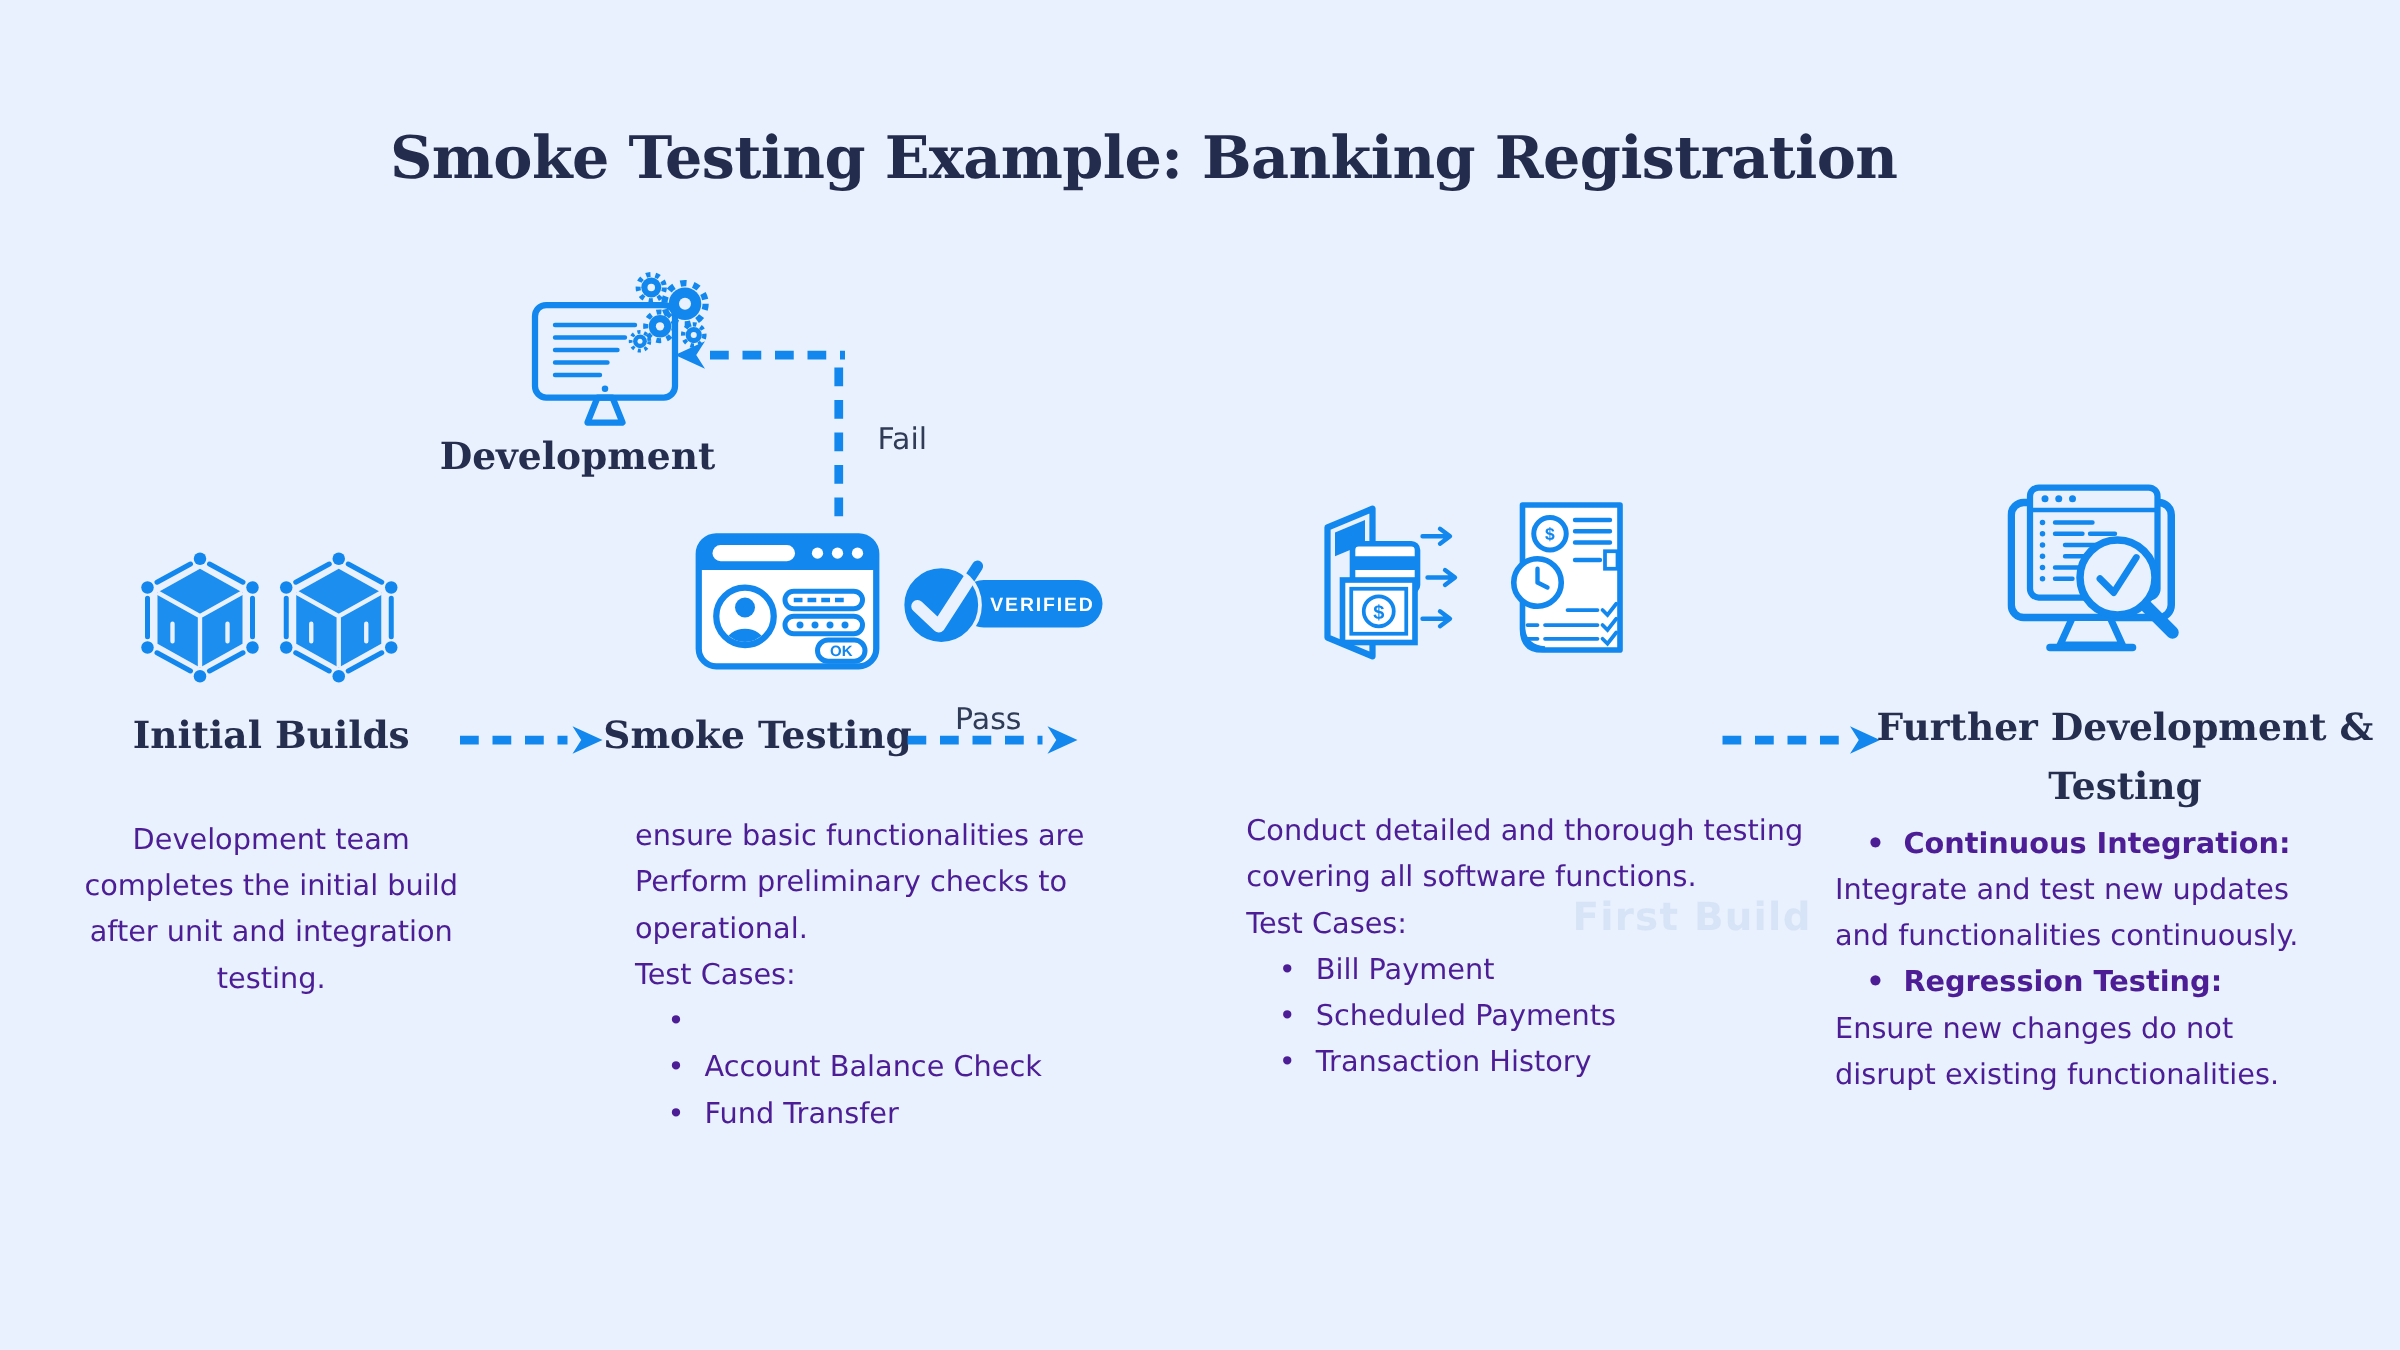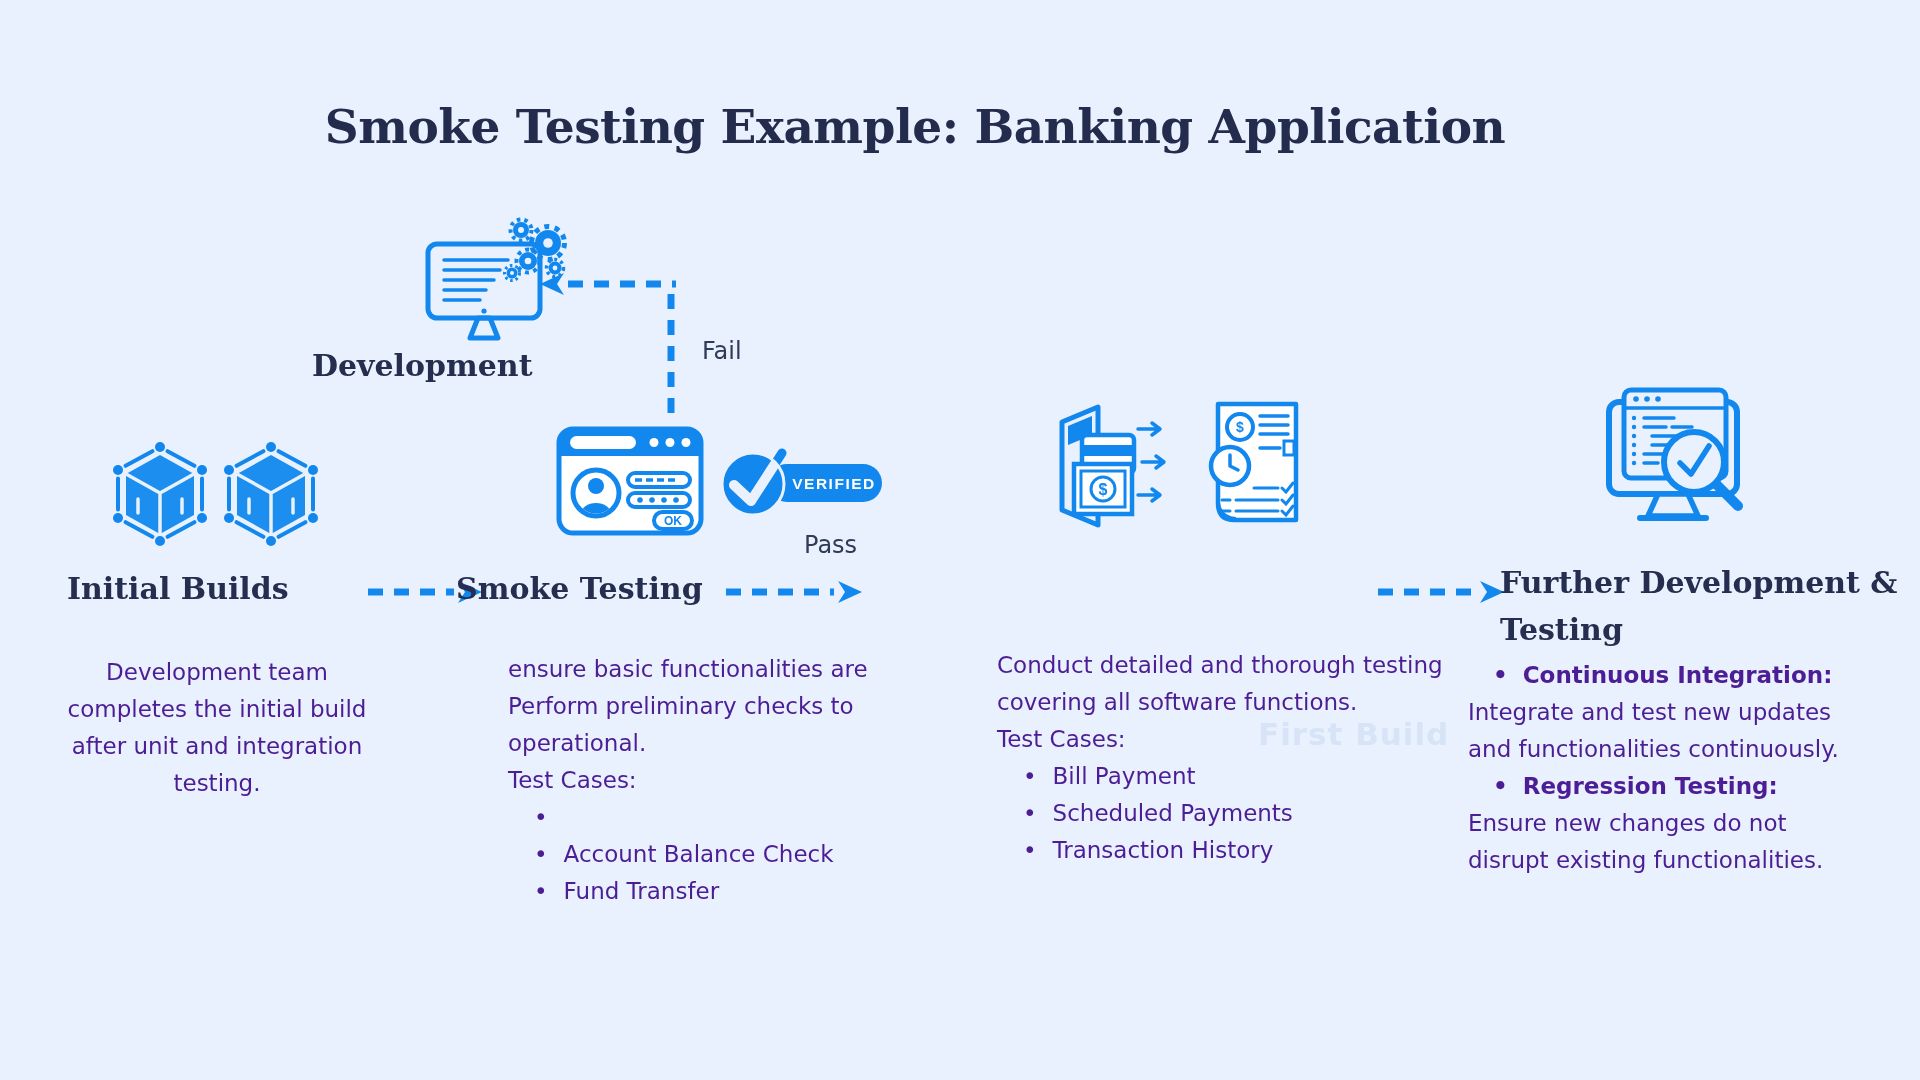--- a/index.html
+++ b/index.html
@@ -9,40 +9,40 @@
     font-family:"DejaVu Sans","Liberation Sans",sans-serif;
   }
   .abs{position:absolute;}
   .title{
     font-family:"DejaVu Serif","Liberation Serif",serif;
     font-weight:700;color:#232c4d;font-size:47px;letter-spacing:-0.5px;
     text-align:center;
   }
   .node-label{
     font-family:"DejaVu Serif","Liberation Serif",serif;
-    font-weight:700;color:#252e4e;font-size:30px;text-align:left;line-height:47px;
+    font-weight:700;color:#252e4e;font-size:30px;text-align:center;line-height:47px;
   }
   .body-text{
     color:#4c1d95;font-size:23px;line-height:37px;
   }
   .center{text-align:center;}
   .flow-tag{color:#2f3b57;font-size:24px;}
   .bullets .bullet-row{display:flex;gap:16px;padding-left:26px;}
   .bullet-head{display:flex;gap:15px;padding-left:25px;font-weight:700;}
   .watermark{
     color:#d7e4f7;font-size:31px;font-weight:700;letter-spacing:1px;
   }
   svg text{font-family:"Liberation Sans","DejaVu Sans",sans-serif;}
 </style>
 </head>
 <body>
 
 <div id="canvas">
 
-  <div class="abs title" style="left:0;top:99px;width:1830px;">Smoke Testing Example: Banking Application</div>
+  <div class="abs title" style="left:0;top:99px;width:1830px;">Smoke Testing Example: Banking Registration</div>
 
   <svg class="abs" style="left:424px;top:216px;" width="150" height="135" viewBox="0 0 150 135">
     <rect x="4" y="28" width="112" height="74" rx="9" fill="none" stroke="#1287ee" stroke-width="5"></rect>
     <path d="M20,44 H84 M20,54 H76 M20,64 H70 M20,74 H62 M20,84 H56" stroke="#1287ee" stroke-width="3.5" fill="none" stroke-linecap="round"></path>
     <circle cx="60" cy="95" r="2.6" fill="#1287ee"></circle>
     <polygon points="54,102 66,102 74,122 46,122" fill="none" stroke="#1287ee" stroke-width="5" stroke-linejoin="round"></polygon>
 
     <g>
       <circle cx="97" cy="14" r="8" fill="#1287ee"></circle>
         <circle cx="97" cy="14" r="10.5" fill="none" stroke="#1287ee" stroke-width="4" stroke-dasharray="3.5 4"></circle>
@@ -141,21 +141,21 @@
     <path d="M18,45 L35,61 L66,13" stroke="#1287ee" stroke-width="9" fill="none" stroke-linecap="round" stroke-linejoin="round"></path>
     <circle cx="37" cy="44" r="31" fill="#1287ee" stroke="#e8f1fd" stroke-width="3"></circle>
     <clipPath id="vclip">
         <circle cx="37" cy="44" r="31"></circle>
       </clipPath>
     <path d="M18,45 L35,61 L66,13" stroke="#e8f1fd" stroke-width="10" fill="none" stroke-linecap="round" stroke-linejoin="round" clip-path="url(#vclip)"></path>
   </svg>
 
   <div class="abs node-label" style="left:456px;top:565px;width:300px;">Smoke Testing</div>
 
-  <div class="abs flow-tag" style="left:764px;top:531px;margin-left:40px;">Pass</div>
+  <div class="abs flow-tag" style="left:764px;top:561px;">Pass</div>
 
   <svg class="abs" style="left:724px;top:578px;" width="140" height="28" viewBox="0 0 140 28">
     <line x1="2" y1="14" x2="110" y2="14" stroke="#1287ee" stroke-width="7" stroke-dasharray="15 11"></line>
     <path d="M114,3 L138,14 L114,25 L121,14 Z" fill="#1287ee"></path>
   </svg>
 
   <div class="abs body-text" style="left:508px;top:651px;width:400px;">
     <div>
         <div>ensure basic functionalities are</div>
         <div>Perform preliminary checks to</div>

